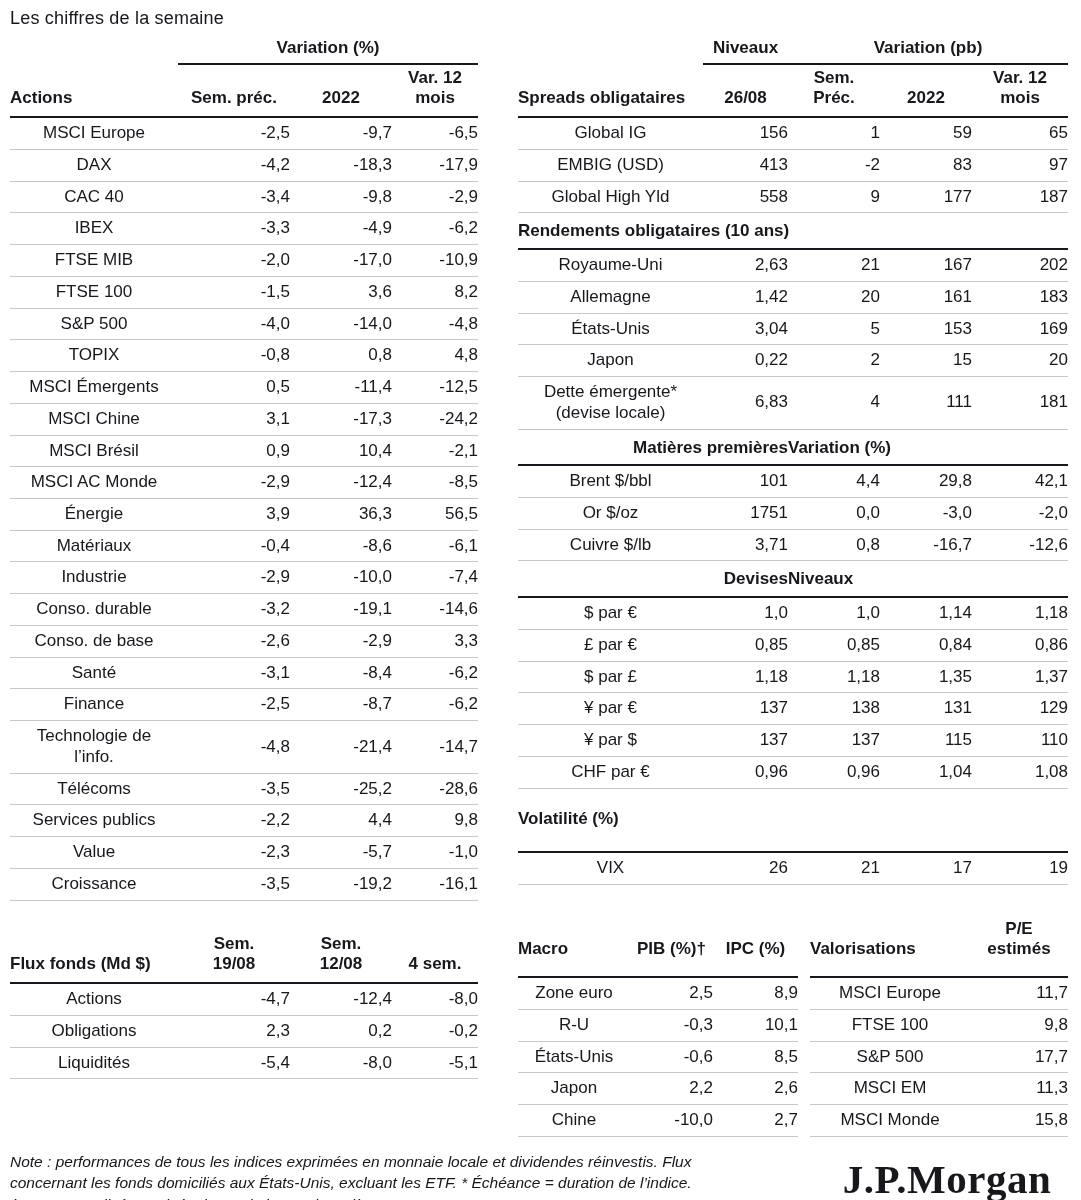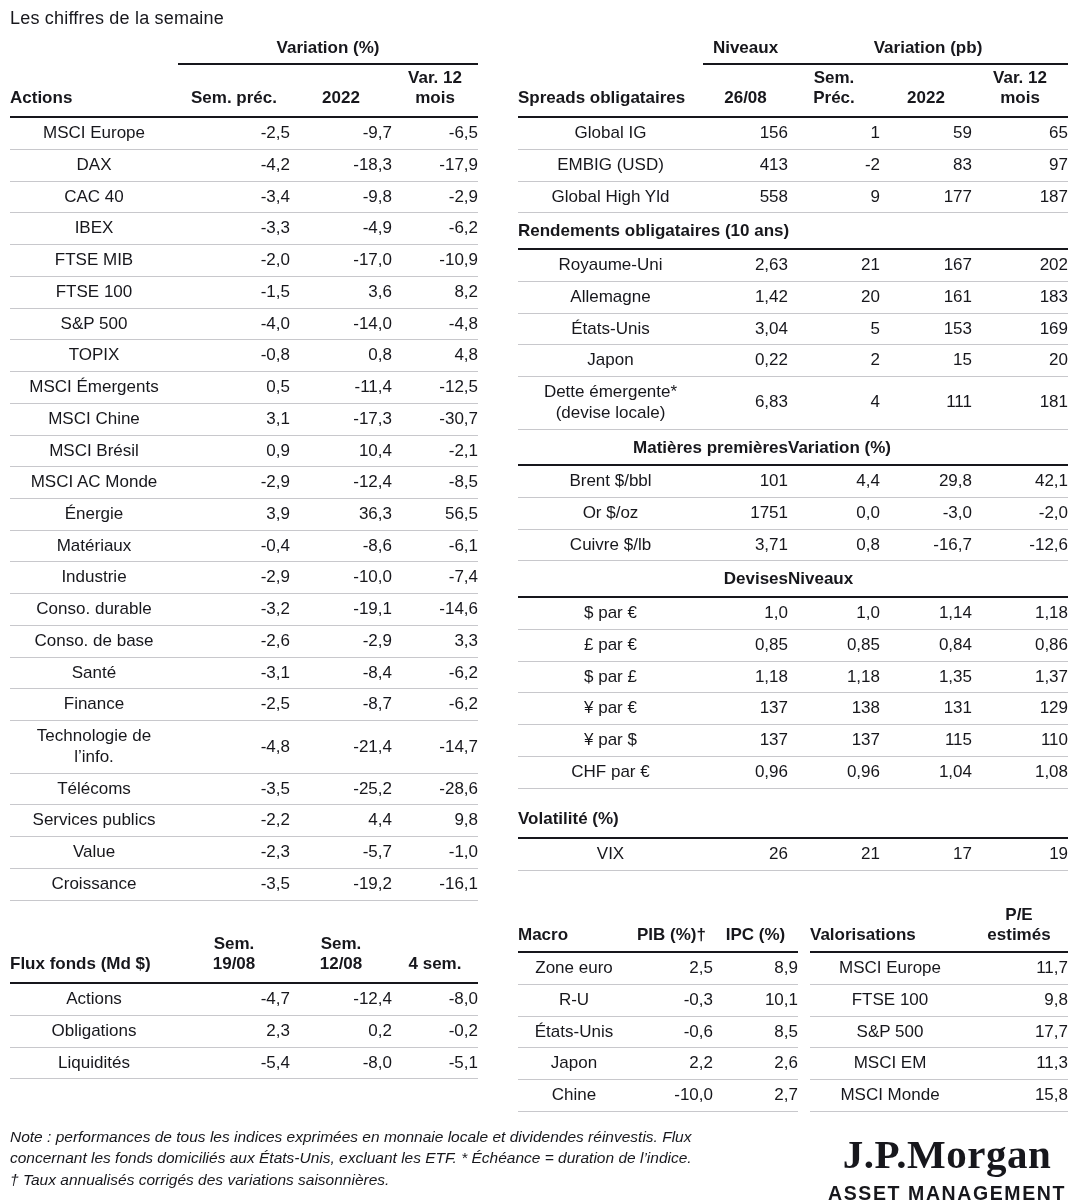--- a/index.html
+++ b/index.html
@@ -38,26 +38,26 @@
     font-weight:700;text-align:right;white-space:nowrap;
     border-bottom:2px solid var(--ink);padding:8px 0 6px 0;
   }
   tr.sec td.sec-sub{
     font-weight:700;text-align:left;
     border-bottom:2px solid var(--ink);padding:8px 0 6px 0;
   }
 
   .flux-table{margin-top:30px;}
   .vol-table{margin-top:16px;}
-  .vol-table thead th{border-bottom:2px solid var(--ink);padding:4px 0 8px 0;}
+  .vol-table thead th{border-bottom:2px solid var(--ink);padding:4px 0 22px 0;}
 
   .bottom-right{display:flex;gap:12px;margin-top:24px;}
   .macro-wrap{width:280px;flex:none;}
   .val-wrap{width:258px;flex:none;}
-  .bottom-right thead th{height:48px;padding-bottom:5px;border-bottom:2px solid var(--ink);}
+  .bottom-right thead th{height:48px;padding-bottom:16px;border-bottom:2px solid var(--ink);}
 
   .footer{display:flex;align-items:flex-start;margin-top:14px;}
   .note{
     width:705px;font-style:italic;font-size:15.5px;line-height:1.38;
   }
   .note p{margin:0;}
   .logo{margin-left:auto;text-align:center;padding-top:8px;padding-right:2px;}
   .brand{
     font-family:"Liberation Serif",serif;font-weight:700;font-size:41px;line-height:1;
     letter-spacing:.5px;
@@ -147,21 +147,21 @@
           <tr>
             <th class="lbl">MSCI Émergents</th>
             <td class="num">0,5</td>
             <td class="num">-11,4</td>
             <td class="num">-12,5</td>
           </tr>
           <tr>
             <th class="lbl">MSCI Chine</th>
             <td class="num">3,1</td>
             <td class="num">-17,3</td>
-            <td class="num">-30,7</td>
+            <td class="num">-24,2</td>
           </tr>
           <tr>
             <th class="lbl">MSCI Brésil</th>
             <td class="num">0,9</td>
             <td class="num">10,4</td>
             <td class="num">-2,1</td>
           </tr>
           <tr>
             <th class="lbl">MSCI AC Monde</th>
             <td class="num">-2,9</td>

